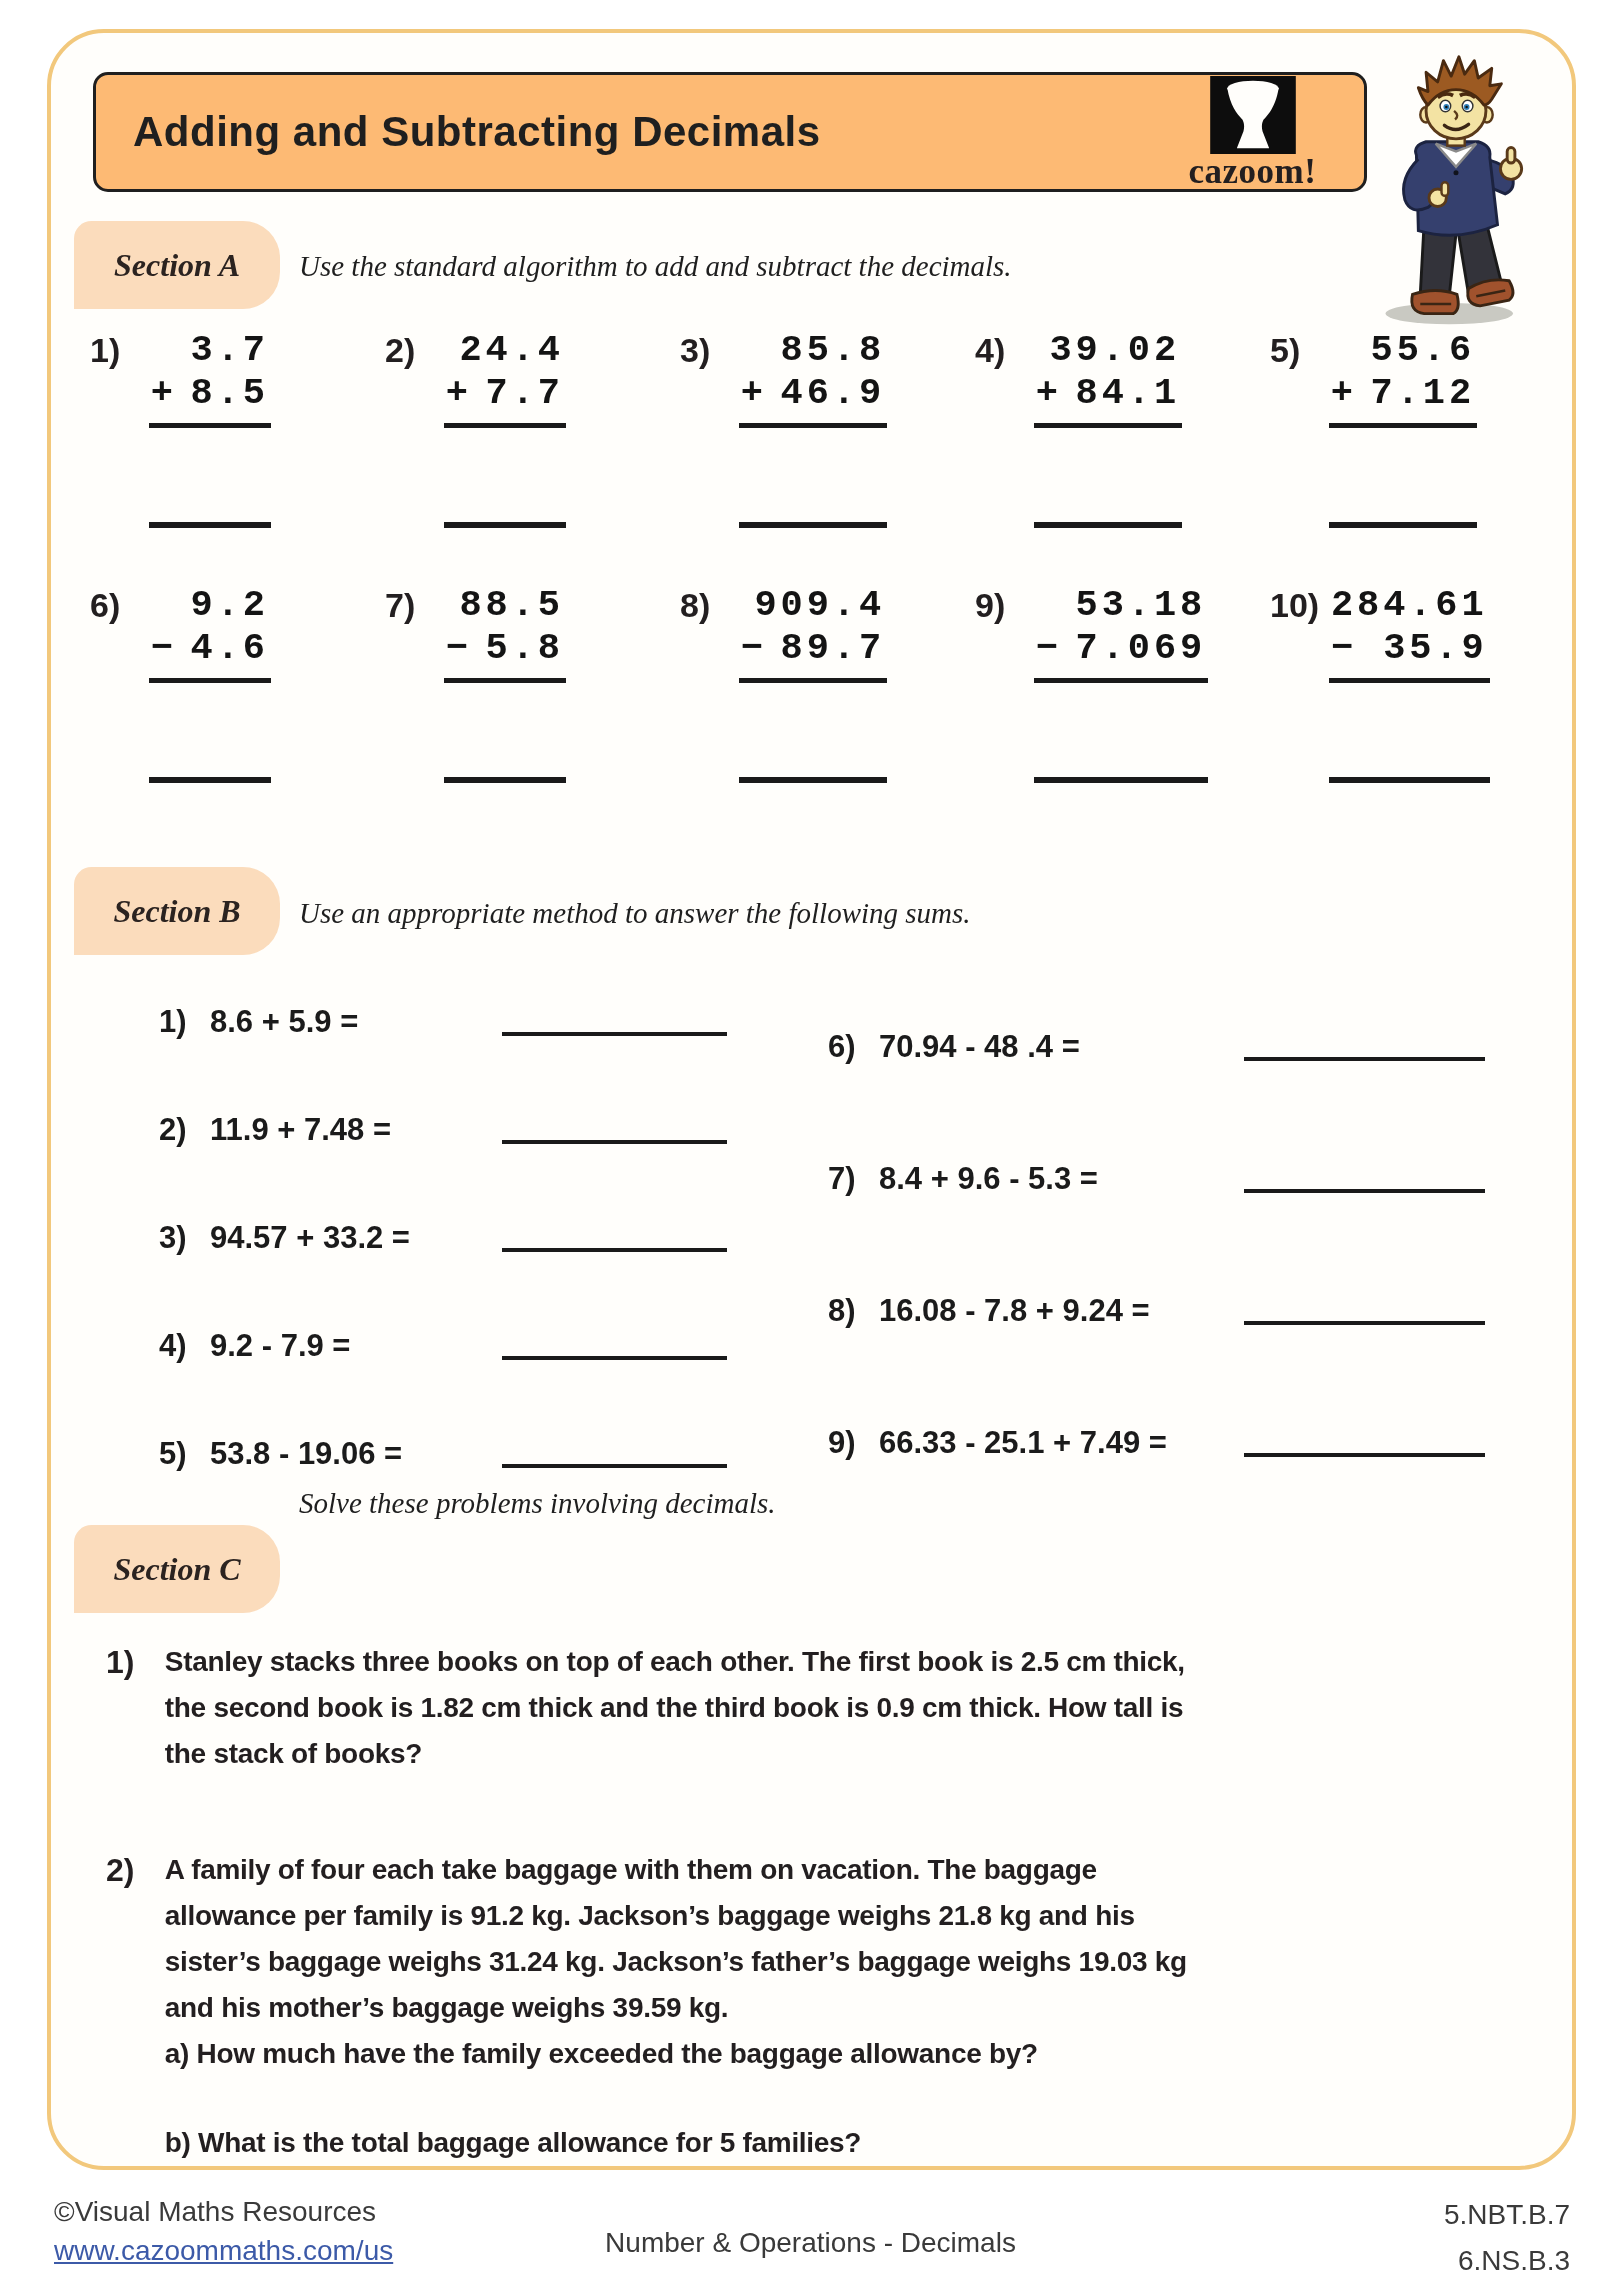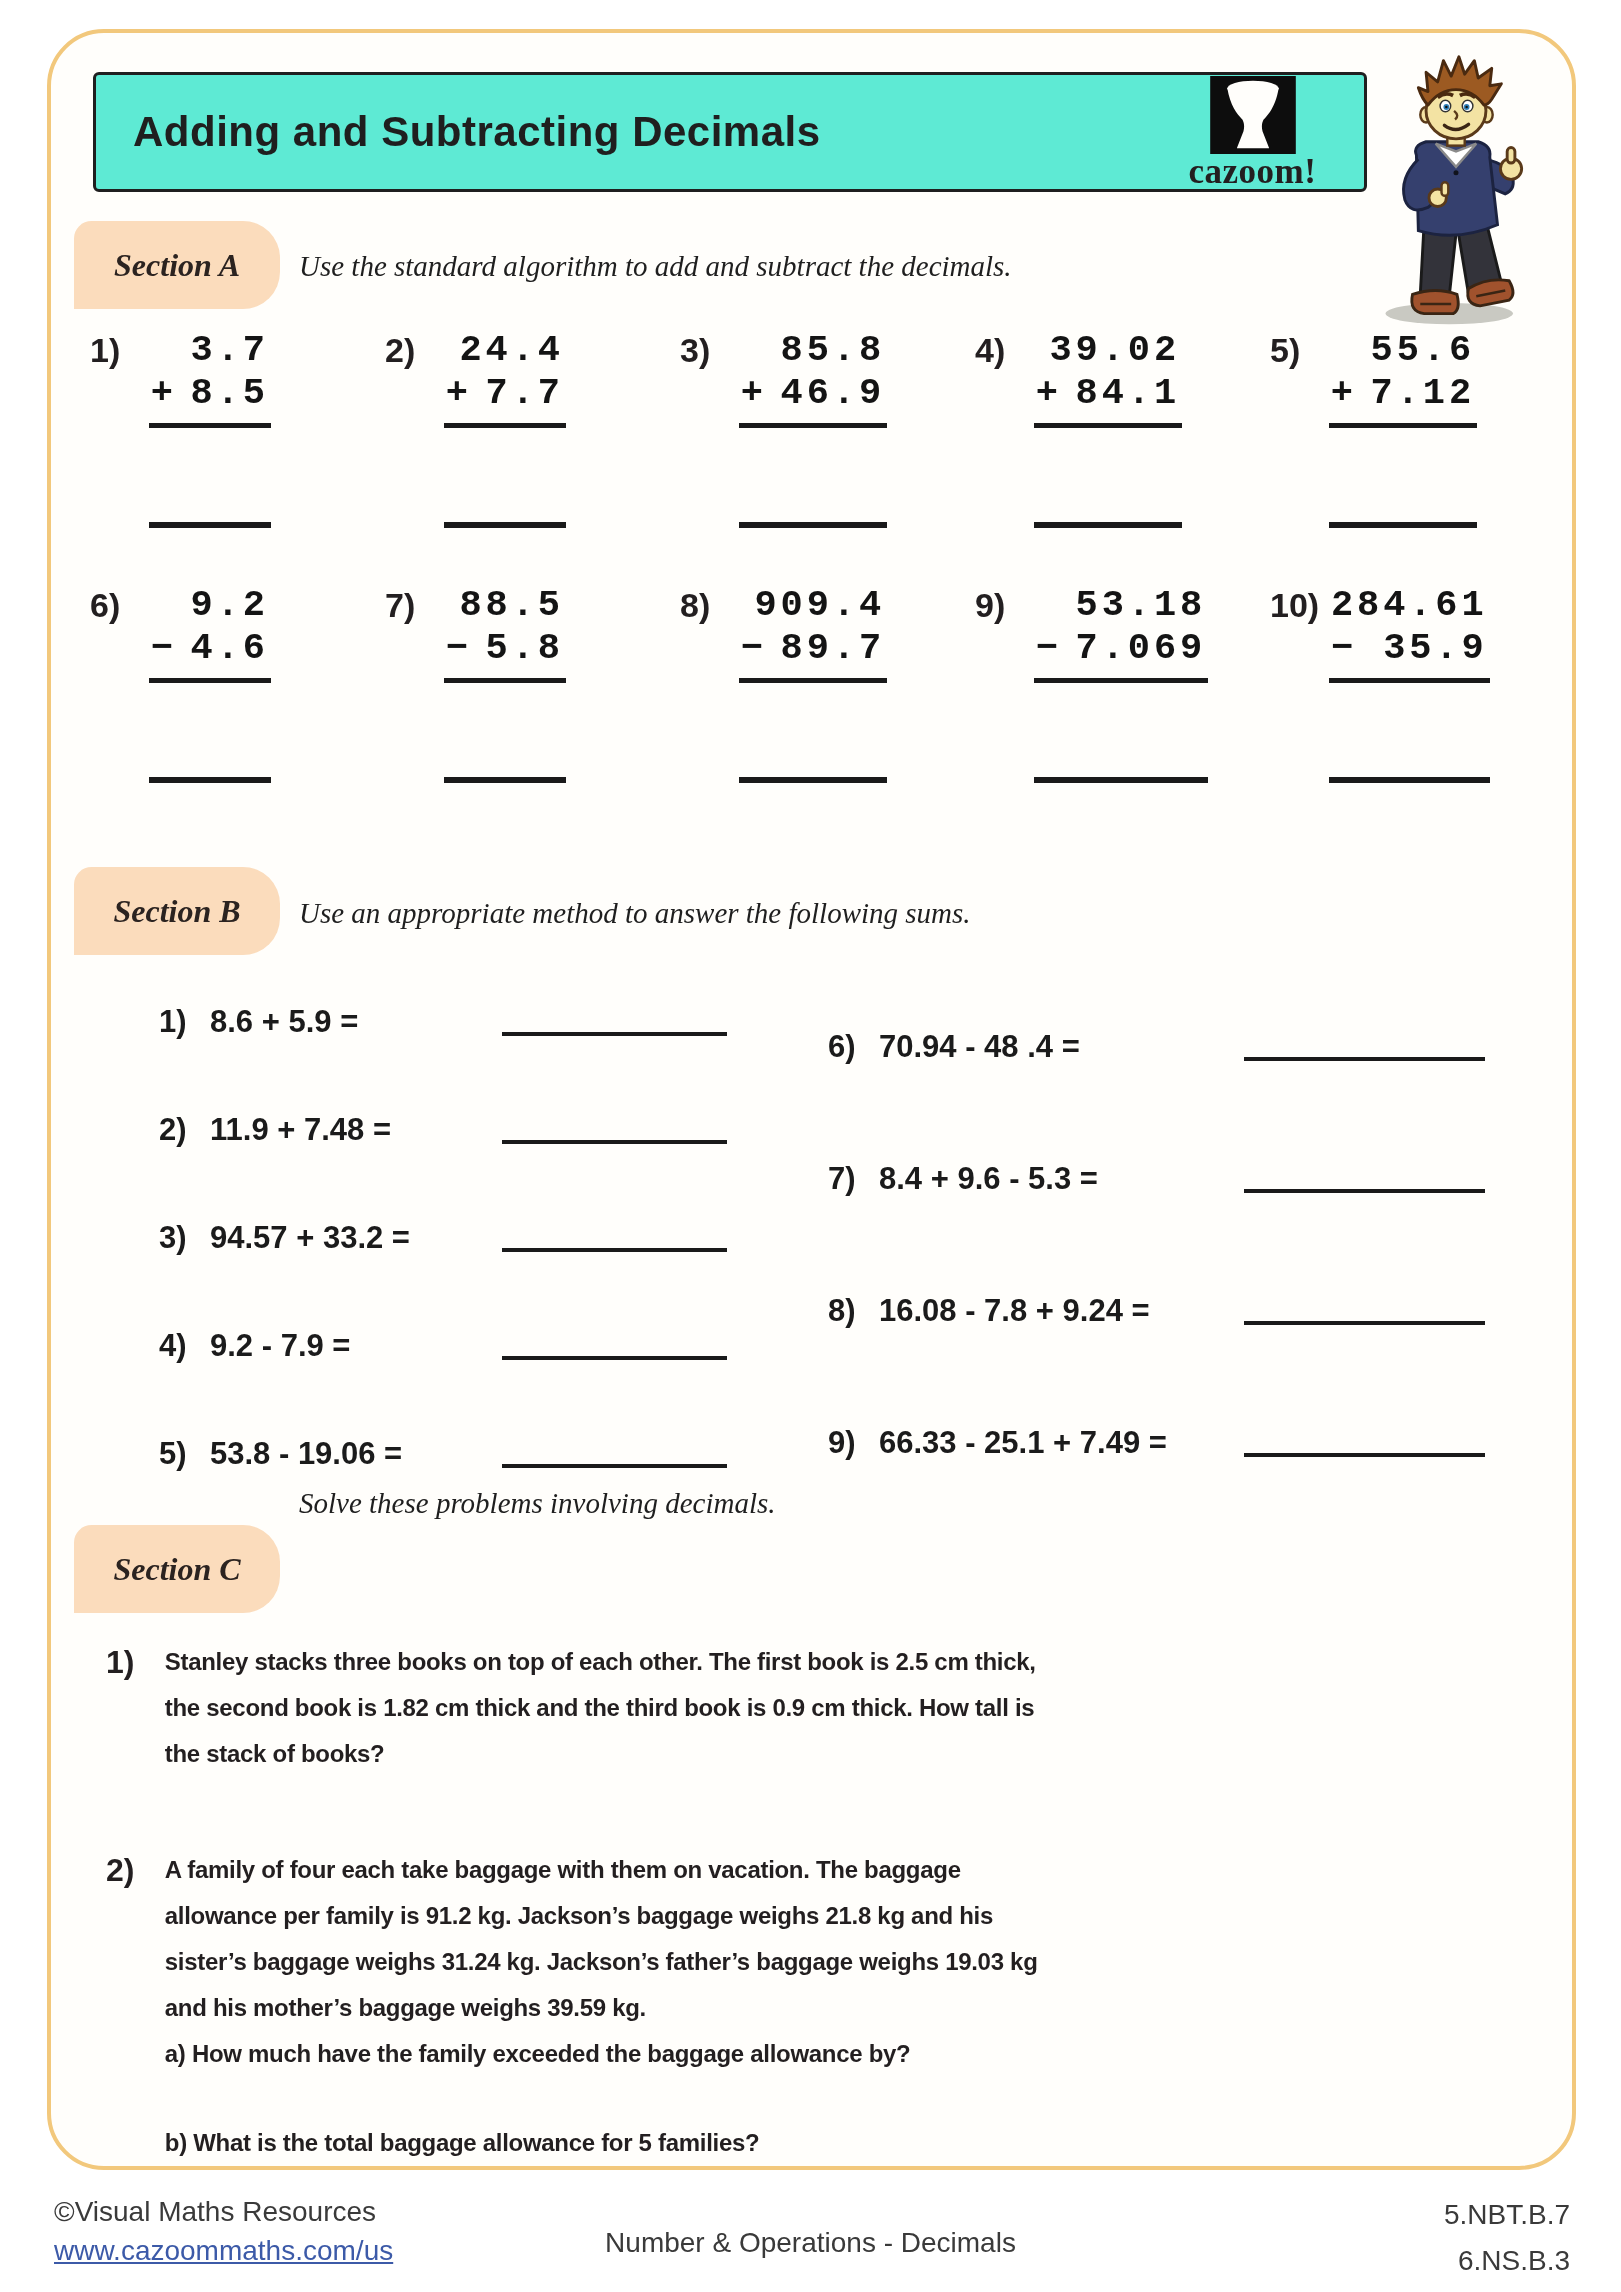--- a/index.html
+++ b/index.html
@@ -9,21 +9,21 @@
     font-family:"Liberation Sans",sans-serif;
   }
   
   .page-border{
     position:absolute;left:47px;top:29px;width:1521px;height:2133px;
     border:4.9px solid #f2c87c;border-radius:57px;background:#fffefb;
   }
   
   .header-box{
     position:absolute;left:93px;top:72px;width:1274px;height:120px;
-    border:3.9px solid #1f1f1f;border-radius:6px;background:#5eead4;
+    border:3.9px solid #1f1f1f;border-radius:15px;background:#fdba74;
     display:flex;align-items:center;justify-content:space-between;
     padding:0 37px;box-sizing:border-box;z-index:2;
   }
   .page-title{font-size:42px;font-weight:bold;letter-spacing:0.5px;color:#1f1f1f;}
   .logo{display:flex;flex-direction:column;align-items:center;width:149px;margin-top:3.9px;}
   .logo-text{font-family:"Liberation Serif",serif;font-weight:bold;font-size:35px;letter-spacing:0.5px;margin-top:-2px;}
   .mascot{position:absolute;left:1364px;top:51px;width:184px;height:280px;z-index:5;}
   
   .sec-label{
     position:absolute;left:74px;width:206px;height:88px;background:#fbdcbc;
@@ -56,21 +56,21 @@
   #b-right{left:828px;top:1027px;gap:93px;}
   .bitem{display:flex;align-items:flex-end;font-weight:bold;font-size:31px;color:#1b1b1b;line-height:39px;}
   .bnum{width:51px;flex:0 0 auto;}
   #b-left .bexpr{width:292px;} #b-right .bexpr{width:365px;}
   .bline{height:3.9px;background:#1a1a1a;margin-bottom:4.9px;flex:0 0 auto;}
   #b-left .bline{width:225px;} #b-right .bline{width:241px;}
   
   .cproblem{position:absolute;left:106px;width:1458px;display:flex;gap:11.8px;}
   #c-p1{top:1639px;} #c-p2{top:1847px;}
   .cnum{font-weight:bold;font-size:32px;width:47px;flex:0 0 auto;line-height:46px;}
-  .ctext{font-weight:bold;font-size:24px;line-height:46px;letter-spacing:-0.3px;}
+  .ctext{font-weight:bold;font-size:28px;line-height:46px;letter-spacing:-0.3px;}
   .gap-top{margin-top:43px;}
   
   .footer-left{position:absolute;left:54px;top:2192px;font-size:28px;color:#3a3a3a;line-height:39px;}
   .footer-link{color:#3c5aa8;text-decoration:underline;font-size:28px;}
   .footer-center{position:absolute;left:0;top:2215px;width:1621px;text-align:center;font-size:28px;color:#3a3a3a;margin-top:12px;}
   .footer-right{position:absolute;right:51px;top:2192px;text-align:right;font-size:28px;color:#3a3a3a;line-height:46px;}
 </style>
 </head>
 <body>
 

